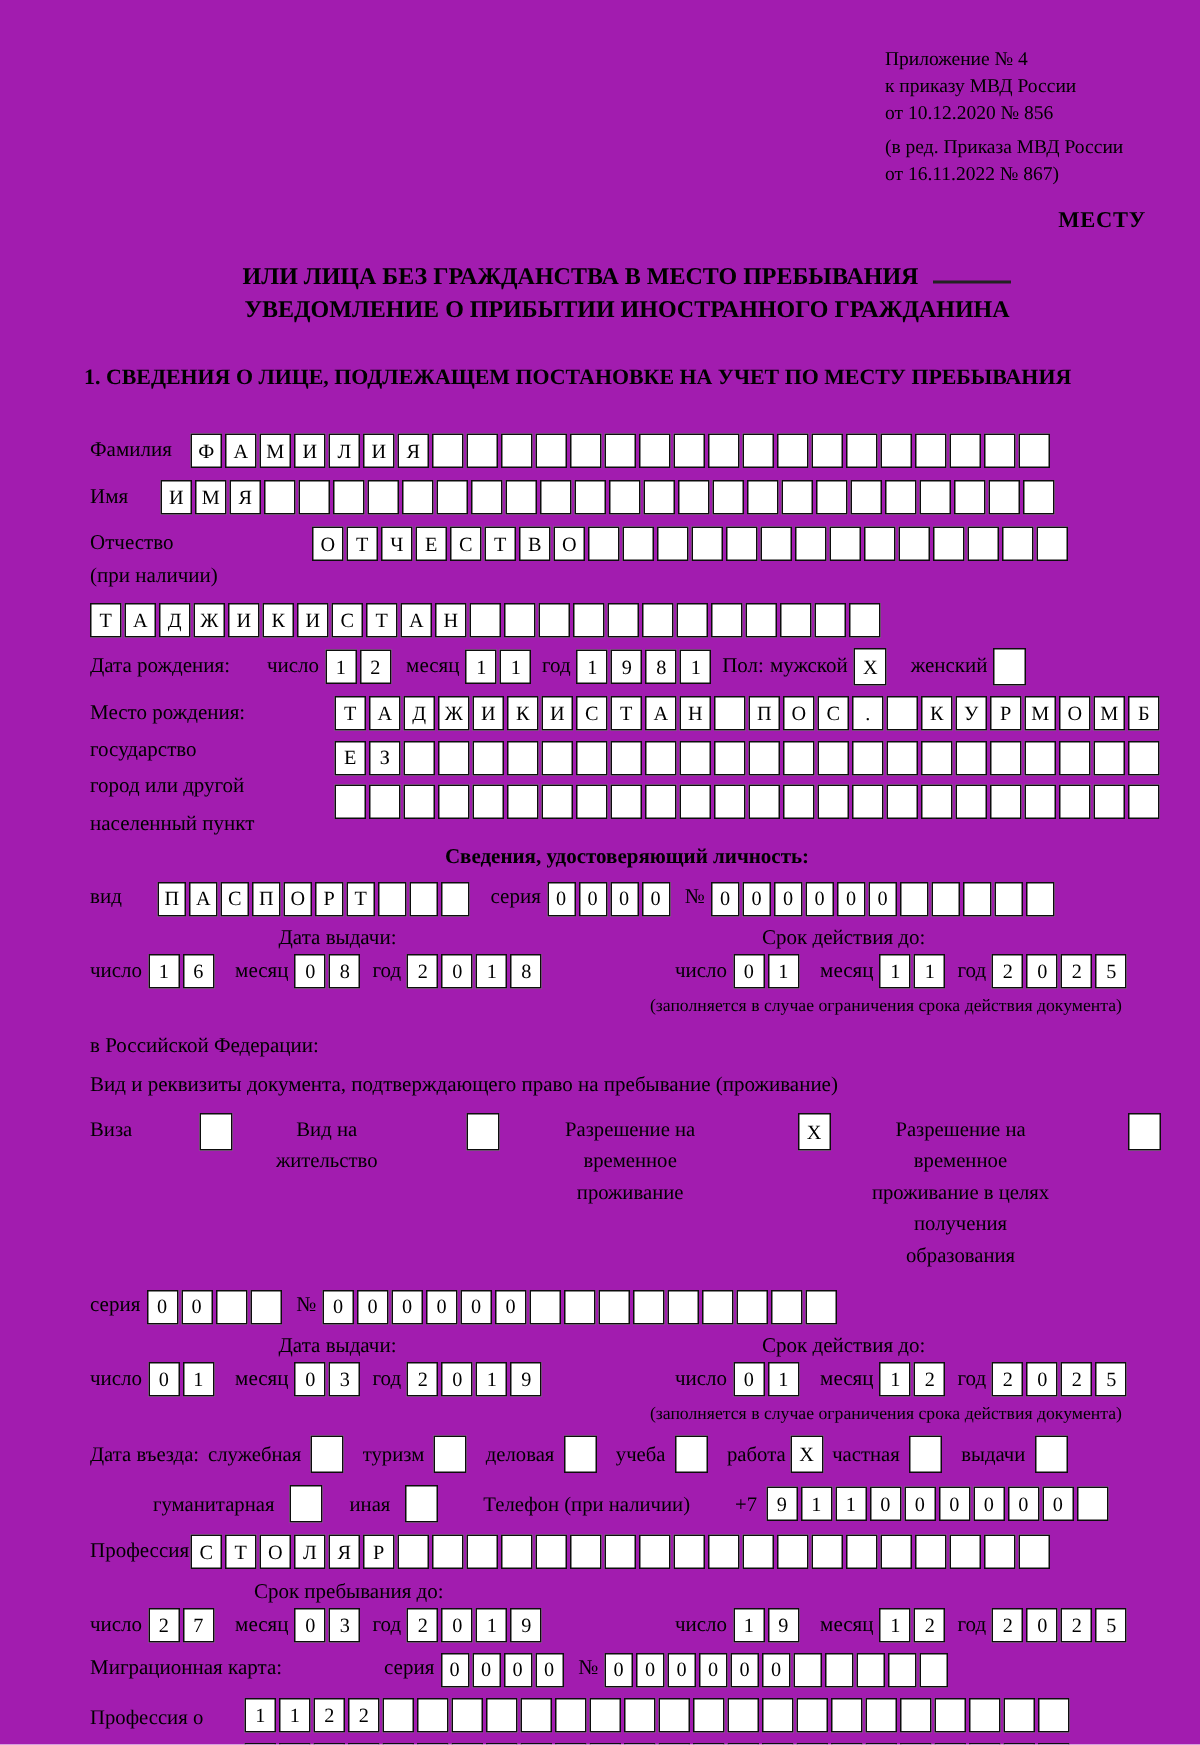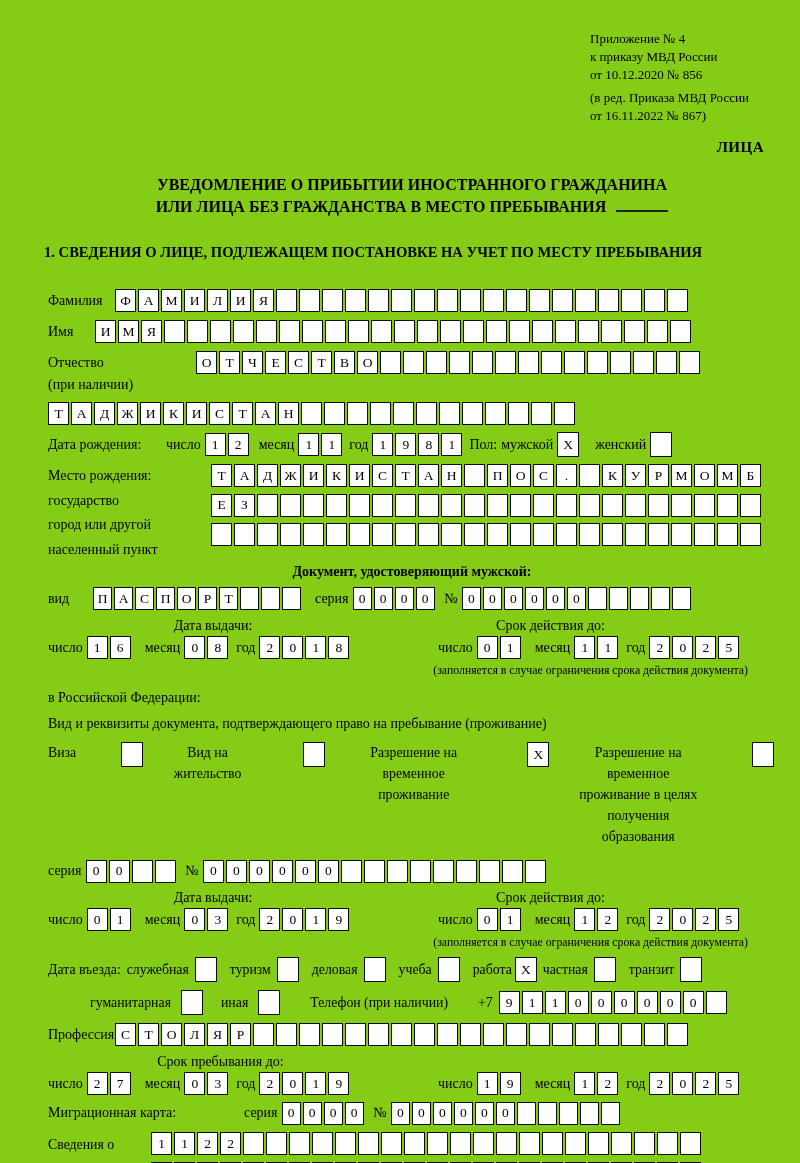--- a/index.html
+++ b/index.html
@@ -1,19 +1,19 @@
 <!DOCTYPE html>
 <html><head>
 <meta charset="utf-8">
 <style>
   html,body{margin:0;padding:0;background:#fff;}
   .page{
     position:relative;width:800px;height:1163px;box-sizing:border-box;
-    background:#84cc16;color:#000;overflow:hidden;
-    padding:30px 24px 10px 48px;
+    background:#a21caf;color:#000;overflow:hidden;
+    padding:30px 24px 10px 60px;
     font-family:"Liberation Serif","DejaVu Serif",serif;
   }
   
   .annex-block{margin-left:auto;width:186px;font-size:13px;line-height:18px;}
   .annex-note{margin-top:5px;}
   .forma{ text-align:right;padding-right:12px;font-weight:bold;font-size:15px;margin-top:14px;letter-spacing:.5px;}
   .title{ text-align:center;font-weight:bold;font-size:16px;line-height:22px;margin-top:18px;}
   .blank-line{display:inline-block;width:52px;border-bottom:2px solid #222;margin-left:10px;}
   .section-heading{font-weight:bold;font-size:14.6px;margin-top:26px;margin-left:-4px;}
 
@@ -82,25 +82,25 @@
   <div class="annex-block">
     <div>Приложение № 4</div>
     <div>к приказу МВД России</div>
     <div>от 10.12.2020 № 856</div>
     <div class="annex-note">
       <div>(в ред. Приказа МВД России</div>
       <div>от 16.11.2022 № 867)</div>
     </div>
   </div>
 
-  <div class="forma">ЛИЦА</div>
+  <div class="forma">МЕСТУ</div>
 
   <div class="title">
+    <div><span>ИЛИ ЛИЦА БЕЗ ГРАЖДАНСТВА В МЕСТО ПРЕБЫВАНИЯ</span><span class="blank-line"></span></div>
     <div>УВЕДОМЛЕНИЕ О ПРИБЫТИИ ИНОСТРАННОГО ГРАЖДАНИНА</div>
-    <div><span>ИЛИ ЛИЦА БЕЗ ГРАЖДАНСТВА В МЕСТО ПРЕБЫВАНИЯ</span><span class="blank-line"></span></div>
   </div>
 
   <div class="section-heading">1. СВЕДЕНИЯ О ЛИЦЕ, ПОДЛЕЖАЩЕМ ПОСТАНОВКЕ НА УЧЕТ ПО МЕСТУ ПРЕБЫВАНИЯ</div>
 
   <div class="frow" style="margin-top:28px">
     <span class="flabel w67">Фамилия</span>
     <span class="boxes">
         <span class="box">Ф</span>
         <span class="box">А</span>
         <span class="box">М</span>
@@ -332,23 +332,23 @@
           <span class="box"></span>
           <span class="box"></span>
           <span class="box"></span>
           <span class="box"></span>
           <span class="box"></span>
           <span class="box"></span>
         </span>
     </div>
   </div>
 
-  <div class="doc-heading">Документ, удостоверяющий мужской:</div>
-
-  <div class="frow sm" style="align-items:flex-start">
+  <div class="doc-heading">Сведения, удостоверяющий личность:</div>
+
+  <div class="frow sm" style="align-items:center">
     <span class="inlbl w45">вид</span>
     <span class="boxes">
         <span class="box">П</span>
         <span class="box">А</span>
         <span class="box">С</span>
         <span class="box">П</span>
         <span class="box">О</span>
         <span class="box">Р</span>
         <span class="box">Т</span>
         <span class="box"></span>
@@ -589,21 +589,21 @@
       </span>
     <span class="g-gap" style="width:4px"></span>
     <span class="goal">
         <span>частная</span>
         <span class="boxes cb">
           <span class="box"></span>
         </span>
       </span>
     <span class="g-gap"></span>
     <span class="goal">
-        <span>транзит</span>
+        <span>выдачи</span>
         <span class="boxes cb">
           <span class="box"></span>
         </span>
       </span>
   </div>
 
   <div class="goal-row" style="margin-left:42px">
     <span class="goal">
         <span>гуманитарная</span>
         <span class="boxes cb" style="margin-left:10px">
@@ -737,21 +737,21 @@
         <span class="box"></span>
         <span class="box"></span>
         <span class="box"></span>
         <span class="box"></span>
         <span class="box"></span>
       </span>
   </div>
 
   <div class="rep-block">
     <div class="rep-labels">
-      <div>Сведения о</div>
+      <div>Профессия о</div>
       <div>законных</div>
       <div>представителях</div>
 
     </div>
     <div class="rep-rows">
       <span class="boxes">
           <span class="box">1</span>
           <span class="box">1</span>
           <span class="box">2</span>
           <span class="box">2</span>

